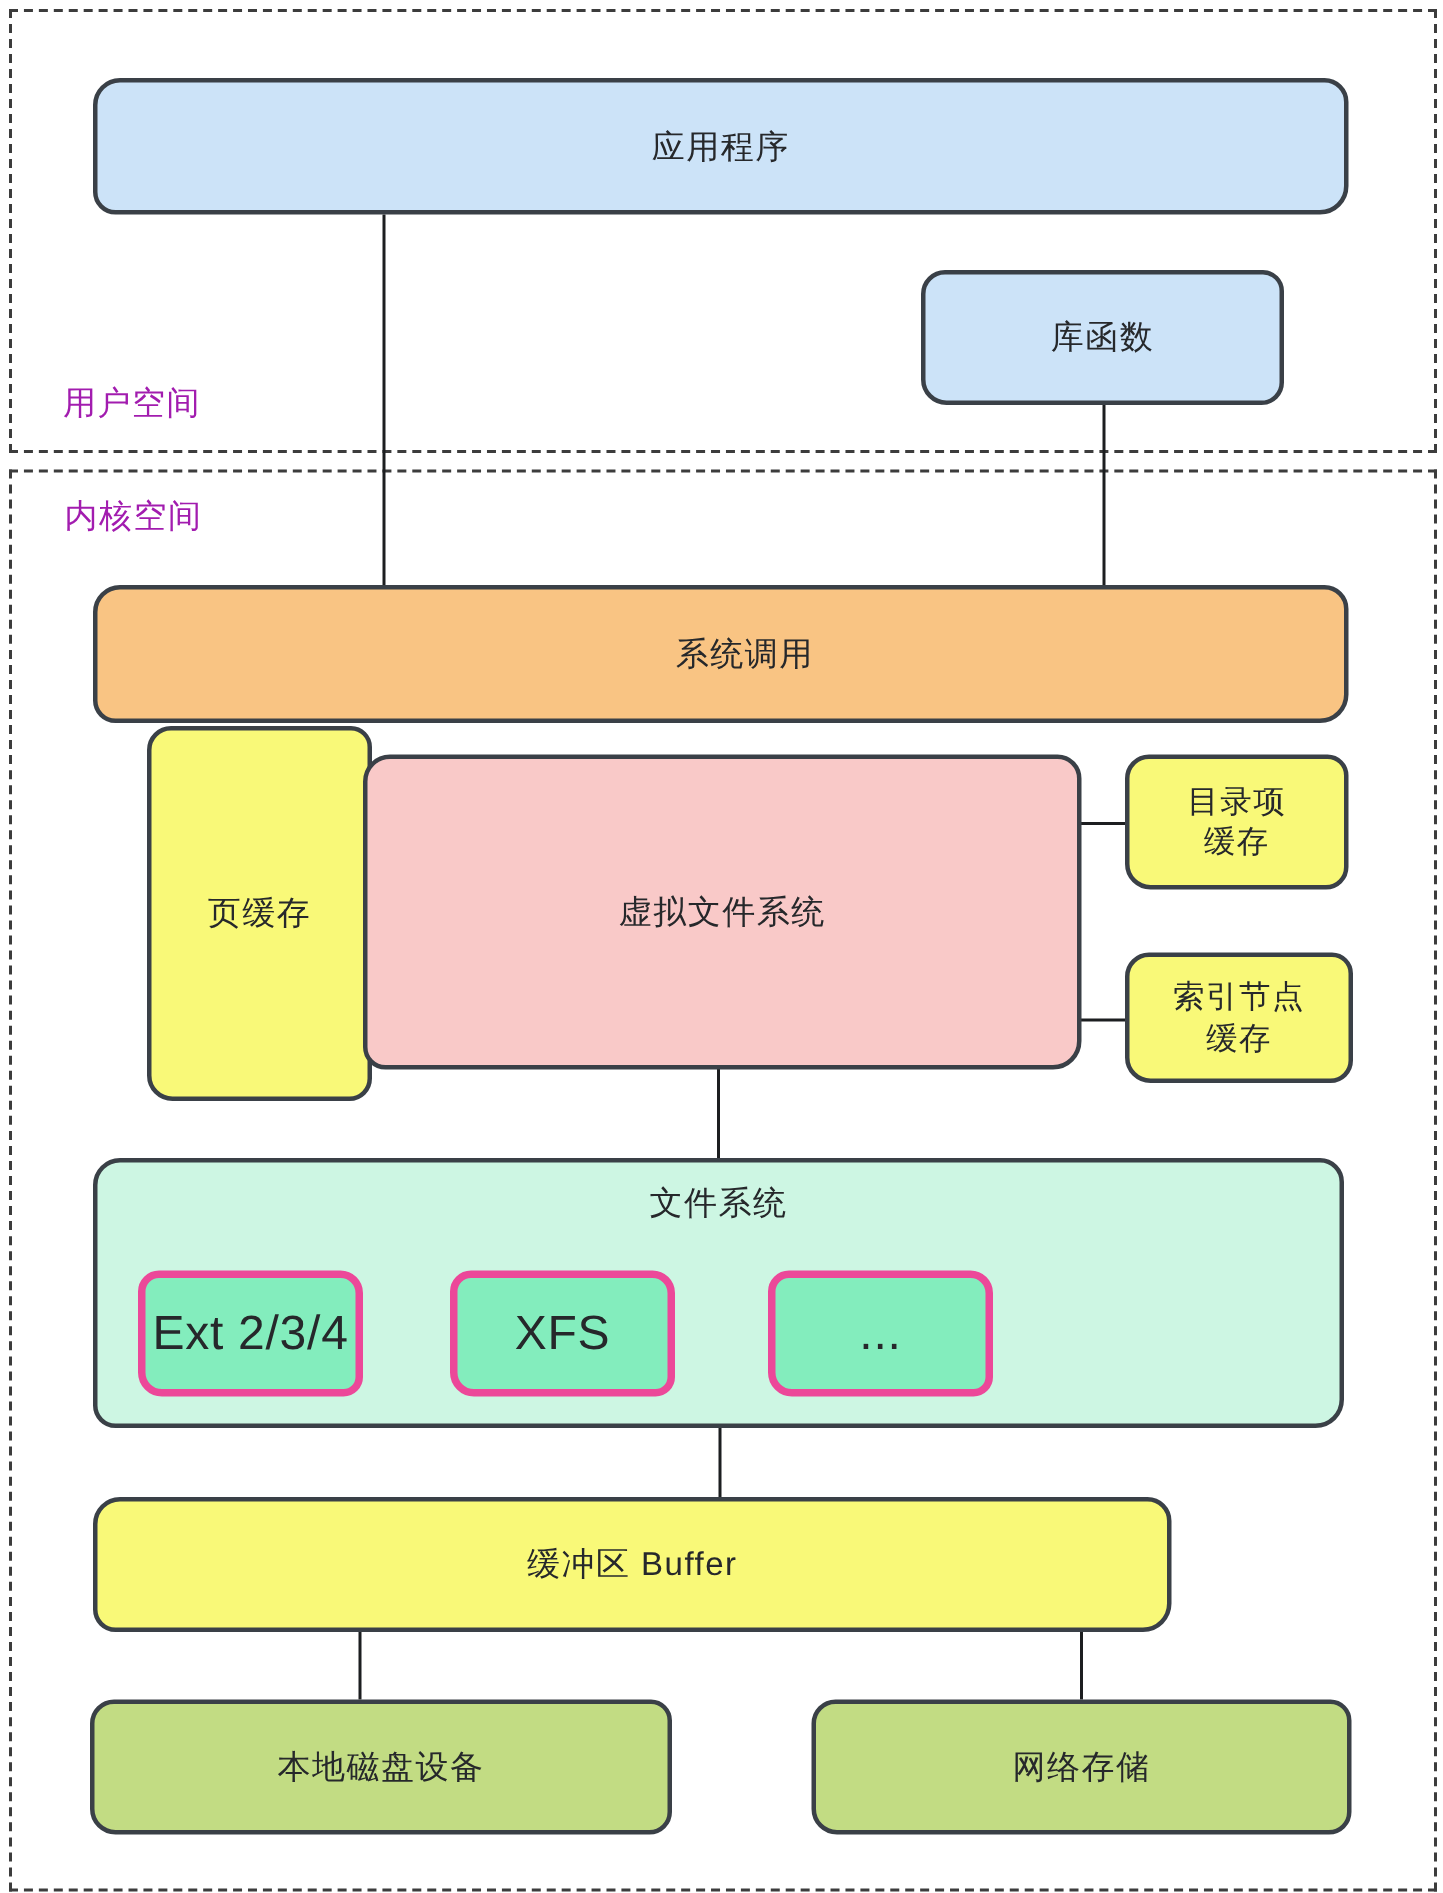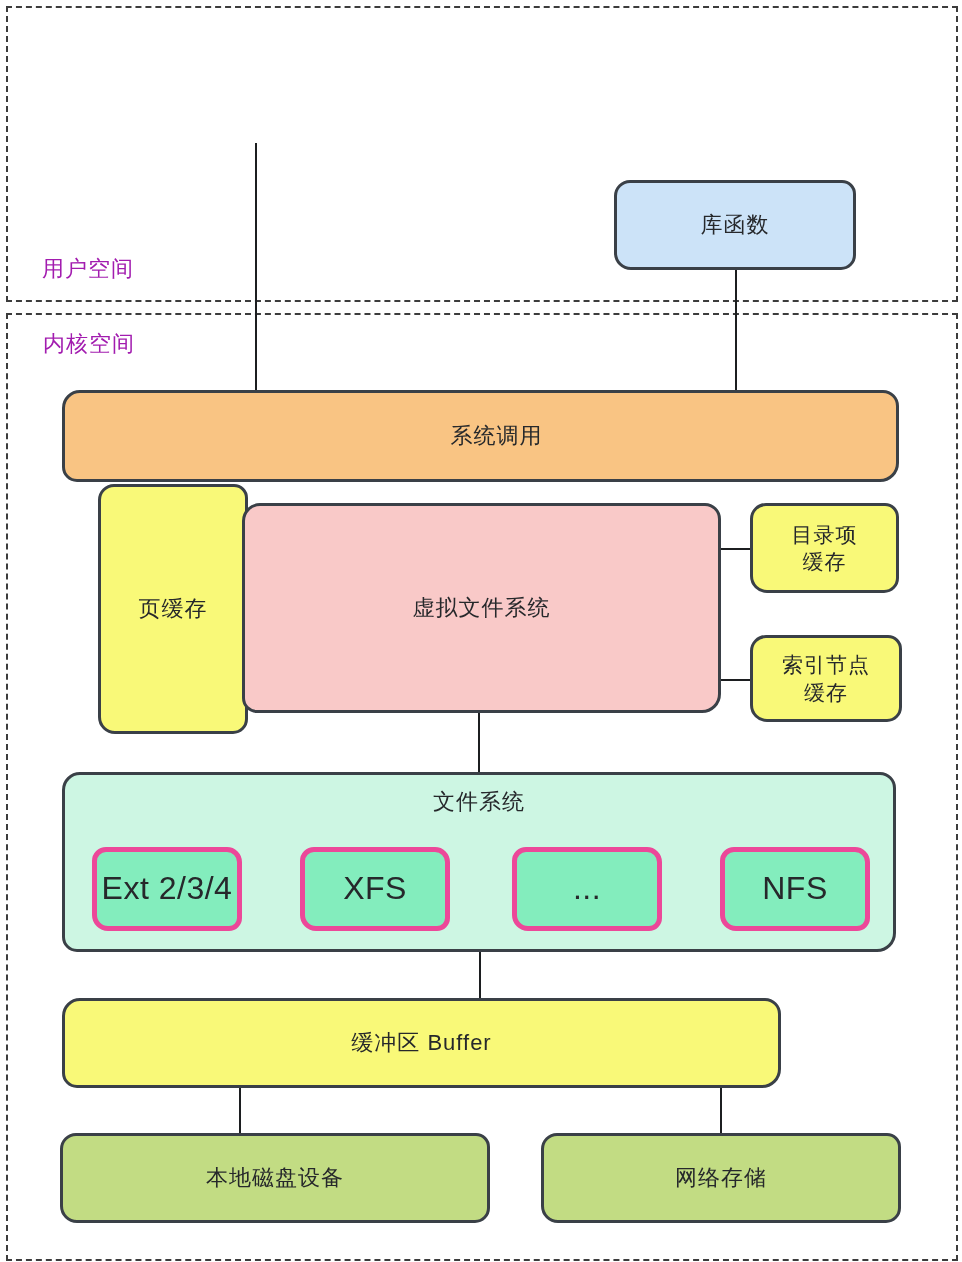--- a/index.html
+++ b/index.html
@@ -90,40 +90,40 @@
   <div class="edge" style="left:255px; top:143px; width:2px; height:247px;"></div>
   <div class="edge" style="left:735px; top:270px; width:2px; height:120px;"></div>
   <div class="edge" style="left:212px; top:606px; width:30px; height:2px;"></div>
   <div class="edge" style="left:719px; top:548px; width:31px; height:2px;"></div>
   <div class="edge" style="left:719px; top:679px; width:31px; height:2px;"></div>
   <div class="edge" style="left:478px; top:712px; width:2px; height:60px;"></div>
   <div class="edge" style="left:479px; top:951px; width:2px; height:47px;"></div>
   <div class="edge" style="left:239px; top:1087px; width:2px; height:46px;"></div>
   <div class="edge" style="left:720px; top:1087px; width:2px; height:46px;"></div>
 
+  <div class="node fill-blue r-lg" style="left:62px; top:52px; width:837px; height:91px;">应用程序</div>
   <div class="node fill-blue r-md" style="left:614px; top:180px; width:242px; height:90px;">库函数</div>
 
   <div class="node fill-orange r-lg" style="left:62px; top:390px; width:837px; height:92px;">系统调用</div>
 
   <div class="node fill-yellow r-md" style="left:62px; top:484px; width:150px; height:250px;margin-left:36px;">页缓存</div>
 
   <div class="node fill-pink r-lg" style="left:242px; top:503px; width:479px; height:210px;">虚拟文件系统</div>
 
   <div class="node fill-yellow r-md cache-small" style="left:750px; top:503px; width:149px; height:90px;">目录项
 缓存</div>
 
   <div class="node fill-yellow r-md cache-small" style="left:750px; top:635px; width:152px; height:87px;">索引节点
 缓存</div>
 
   <div class="node fill-mint r-lg" style="left:62px; top:772px; width:834px; height:180px;">
     <span class="fs-title">文件系统</span>
   </div>
   <div class="node fill-green fs-inner" style="left:92px; top:847px; width:150px; height:84px;">Ext 2/3/4</div>
   <div class="node fill-green fs-inner" style="left:300px; top:847px; width:150px; height:84px;">XFS</div>
   <div class="node fill-green fs-inner" style="left:512px; top:847px; width:150px; height:84px;">...</div>
-  <div class="node fill-green fs-inner" style="left:720px; top:847px; width:150px; height:84px;">NFS</div>
 
   <div class="node fill-yellow r-lg" style="left:62px; top:998px; width:719px; height:90px;">缓冲区 Buffer</div>
 
-  <div class="node fill-olive r-md" style="left:60px; top:1133px; width:430px; height:90px;">本地磁盘设备</div>
+  <div class="node fill-olive r-md" style="left:60px; top:1133px; width:388px; height:90px;">本地磁盘设备</div>
   <div class="node fill-olive r-md" style="left:541px; top:1133px; width:360px; height:90px;">网络存储</div>
 
 </div>
 
 </body></html>

